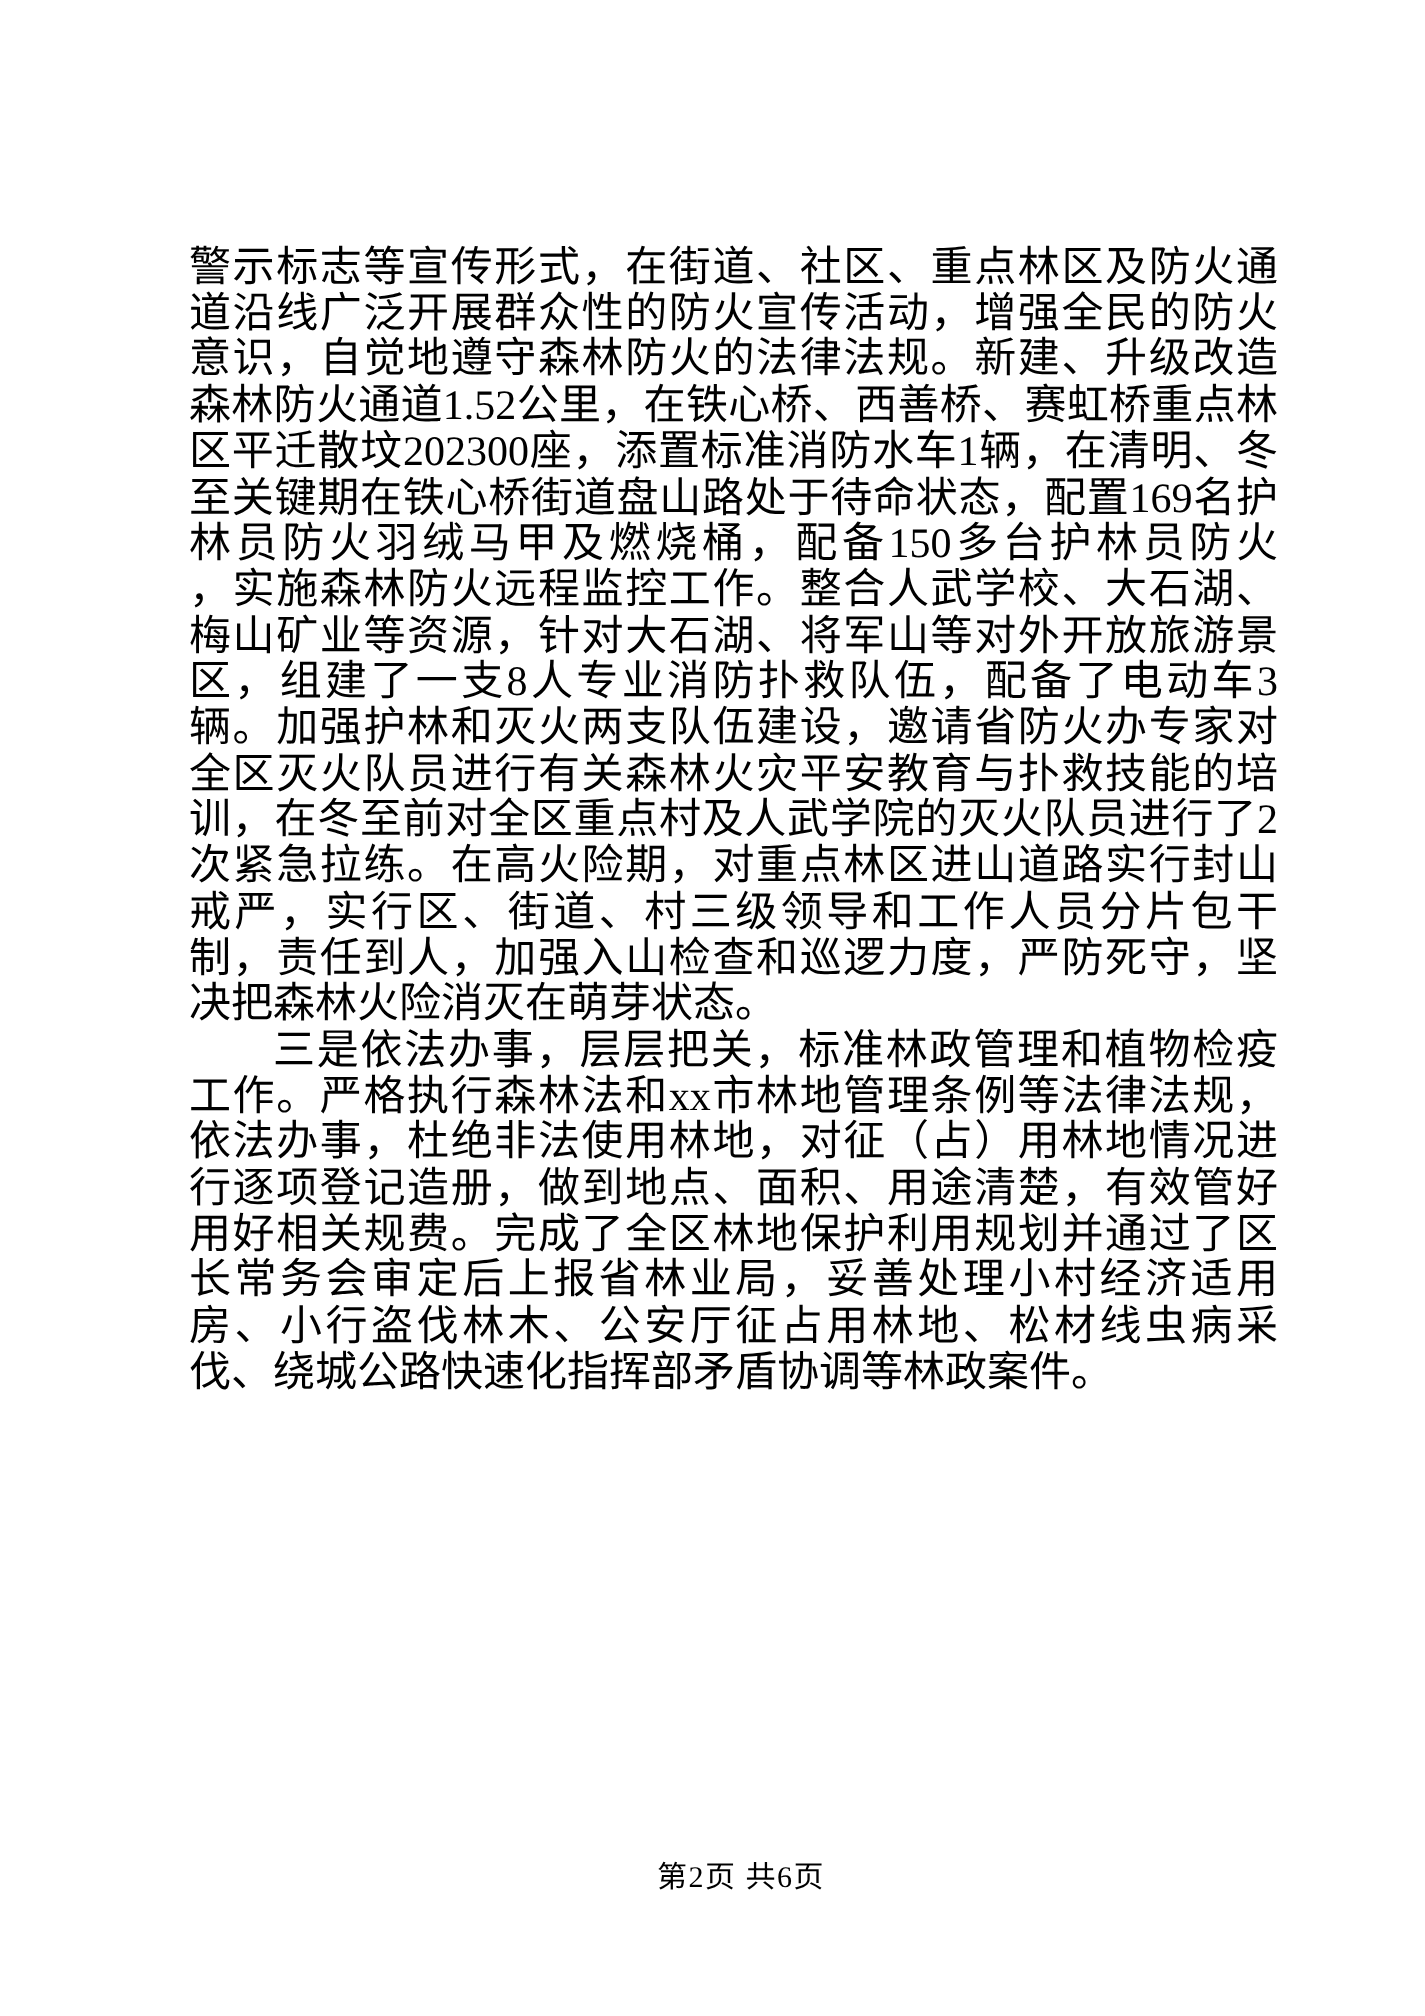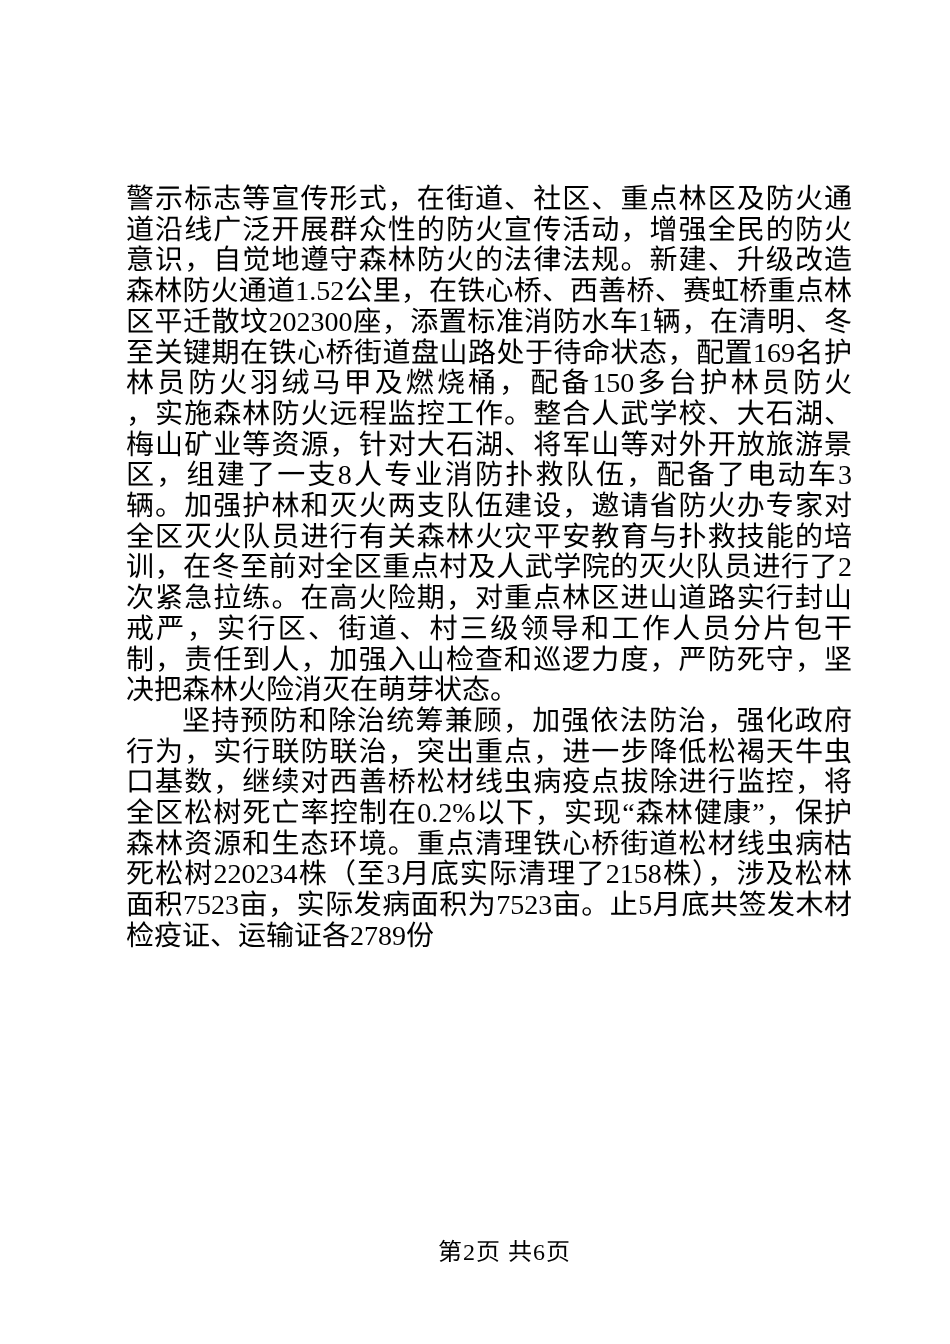--- a/index.html
+++ b/index.html
@@ -17,21 +17,21 @@
   .page {
     position: absolute;
     left: 0; top: 0;
     width: 950px;
     height: 1344px;
     background: #ffffff;
   }
   .doc-content {
     position: absolute;
     left: 126px;
-    top: 184px;
+    top: 164px;
     width: 726px;
   }
   .para {
     margin: 0;
     font-size: 28px;
     line-height: 30.7px;
     color: #000000;
     text-align: justify;
     text-justify: inter-ideograph;
     word-break: break-all;
@@ -40,29 +40,29 @@
   .para.indent {
     text-indent: 56px;
   }
   .para.gap-after {
     margin-bottom: 23px;
   }
   .page-footer {
     position: absolute;
     left: 438px;
     top: 1240px;
-    font-size: 24px;
+    font-size: 20px;
     line-height: 24px;
     color: #000000;
     letter-spacing: 1px;
     white-space: pre;
   }
 </style>
 </head>
 <body>
 
 <div class="page">
   <div class="doc-content">
       <p class="para">警示标志等宣传形式，在街道、社区、重点林区及防火通道沿线广泛开展群众性的防火宣传活动，增强全民的防火意识，自觉地遵守森林防火的法律法规。新建、升级改造森林防火通道1.52公里，在铁心桥、西善桥、赛虹桥重点林区平迁散坟202300座，添置标准消防水车1辆，在清明、冬至关键期在铁心桥街道盘山路处于待命状态，配置169名护林员防火羽绒马甲及燃烧桶，配备150多台护林员防火　　，实施森林防火远程监控工作。整合人武学校、大石湖、梅山矿业等资源，针对大石湖、将军山等对外开放旅游景区，组建了一支8人专业消防扑救队伍，配备了电动车3辆。加强护林和灭火两支队伍建设，邀请省防火办专家对全区灭火队员进行有关森林火灾平安教育与扑救技能的培训，在冬至前对全区重点村及人武学院的灭火队员进行了2次紧急拉练。在高火险期，对重点林区进山道路实行封山戒严，实行区、街道、村三级领导和工作人员分片包干制，责任到人，加强入山检查和巡逻力度，严防死守，坚决把森林火险消灭在萌芽状态。</p>
-      <p class="para indent gap-after">坚持预防和除治统筹兼顾，加强依法防治，强化政府行为，实行联防联治，突出重点，进一步降低松褐天牛虫口基数，继续对西善桥松材线虫病疫点拔除进行监控，将全区松树死亡率控制在0.2%以下，实现“森林健康”，保护森林资源和生态环境。重点清理铁心桥街道松材线虫病枯死松树220234株（至3月底实际清理了2158株），涉及松林面积7523亩，实际发病面积为7523亩。止5月底共签发木材检疫证、运输证各2789份</p>
+      <p class="para indent">三是依法办事，层层把关，标准林政管理和植物检疫工作。严格执行森林法和xx市林地管理条例等法律法规，依法办事，杜绝非法使用林地，对征（占）用林地情况进行逐项登记造册，做到地点、面积、用途清楚，有效管好用好相关规费。完成了全区林地保护利用规划并通过了区长常务会审定后上报省林业局，妥善处理小村经济适用房、小行盗伐林木、公安厅征占用林地、松材线虫病采伐、绕城公路快速化指挥部矛盾协调等林政案件。</p>
     </div>
   <div class="page-footer">第2页 共6页</div>
 </div>
 
 </body></html>

